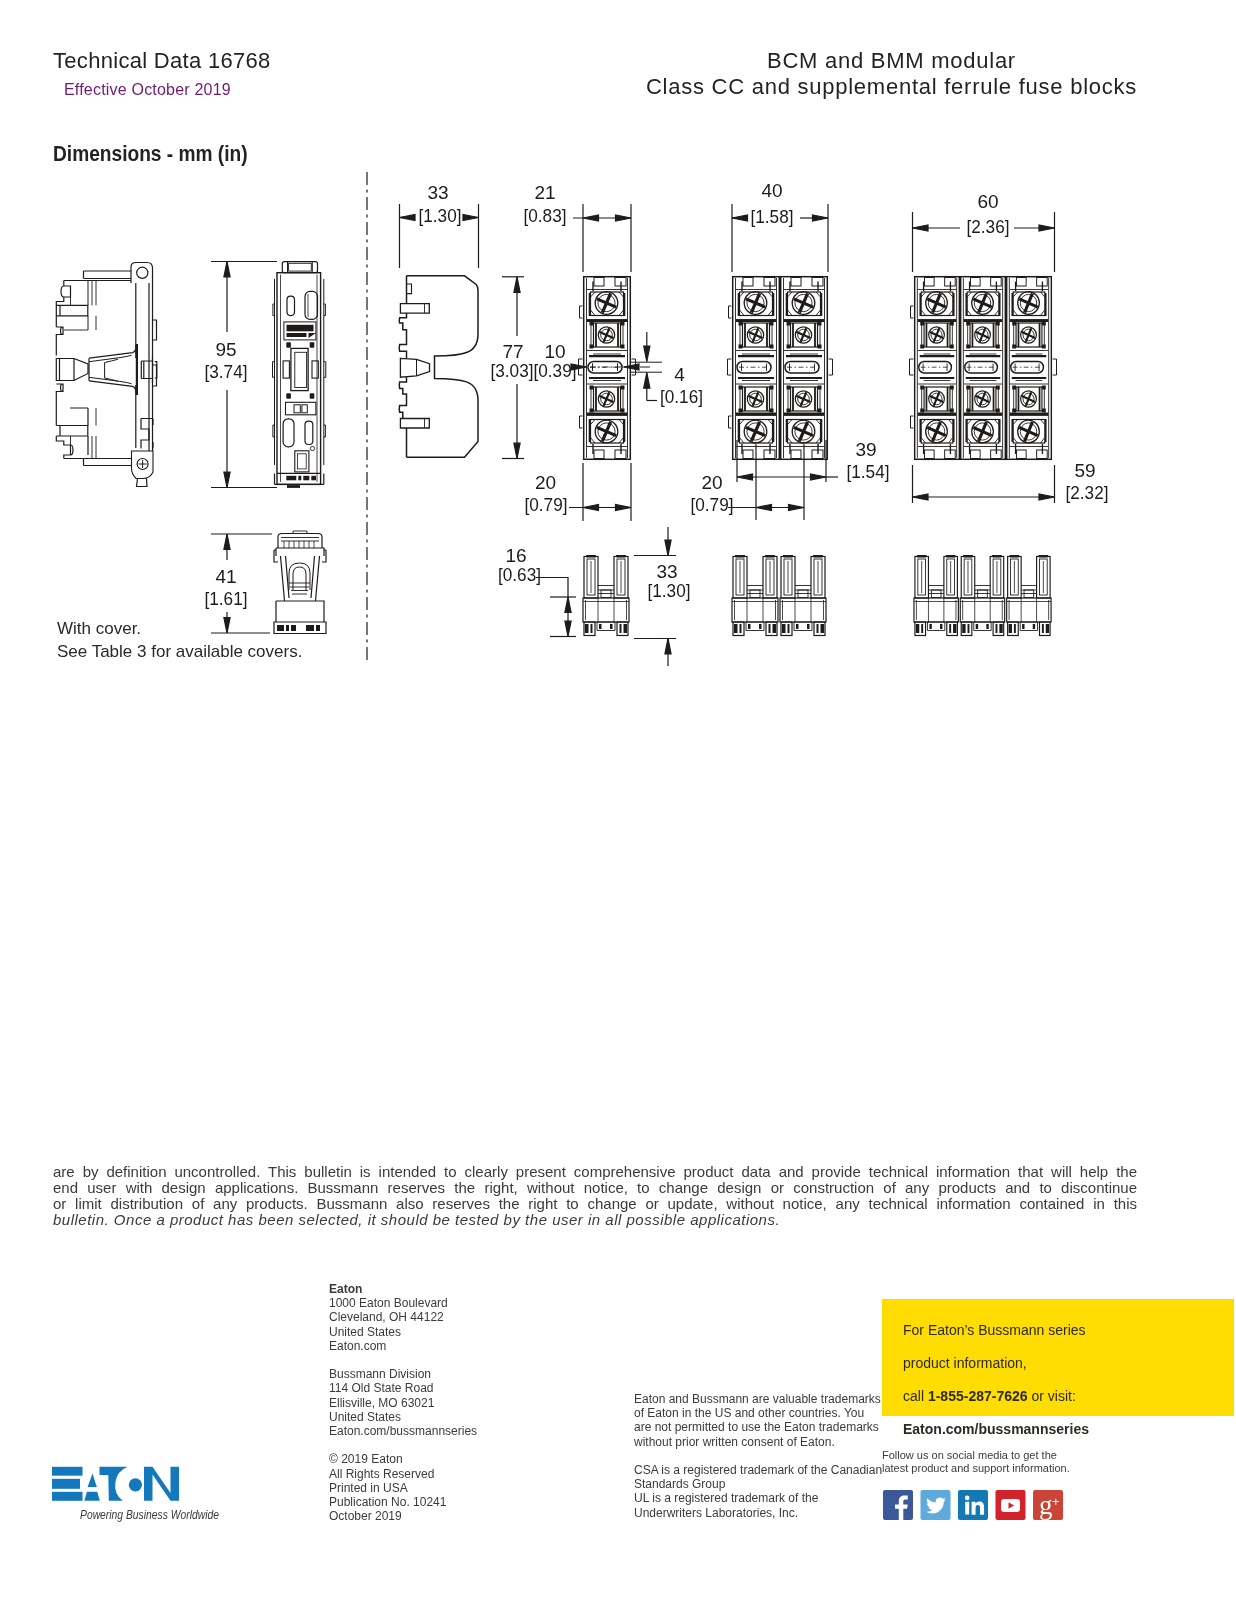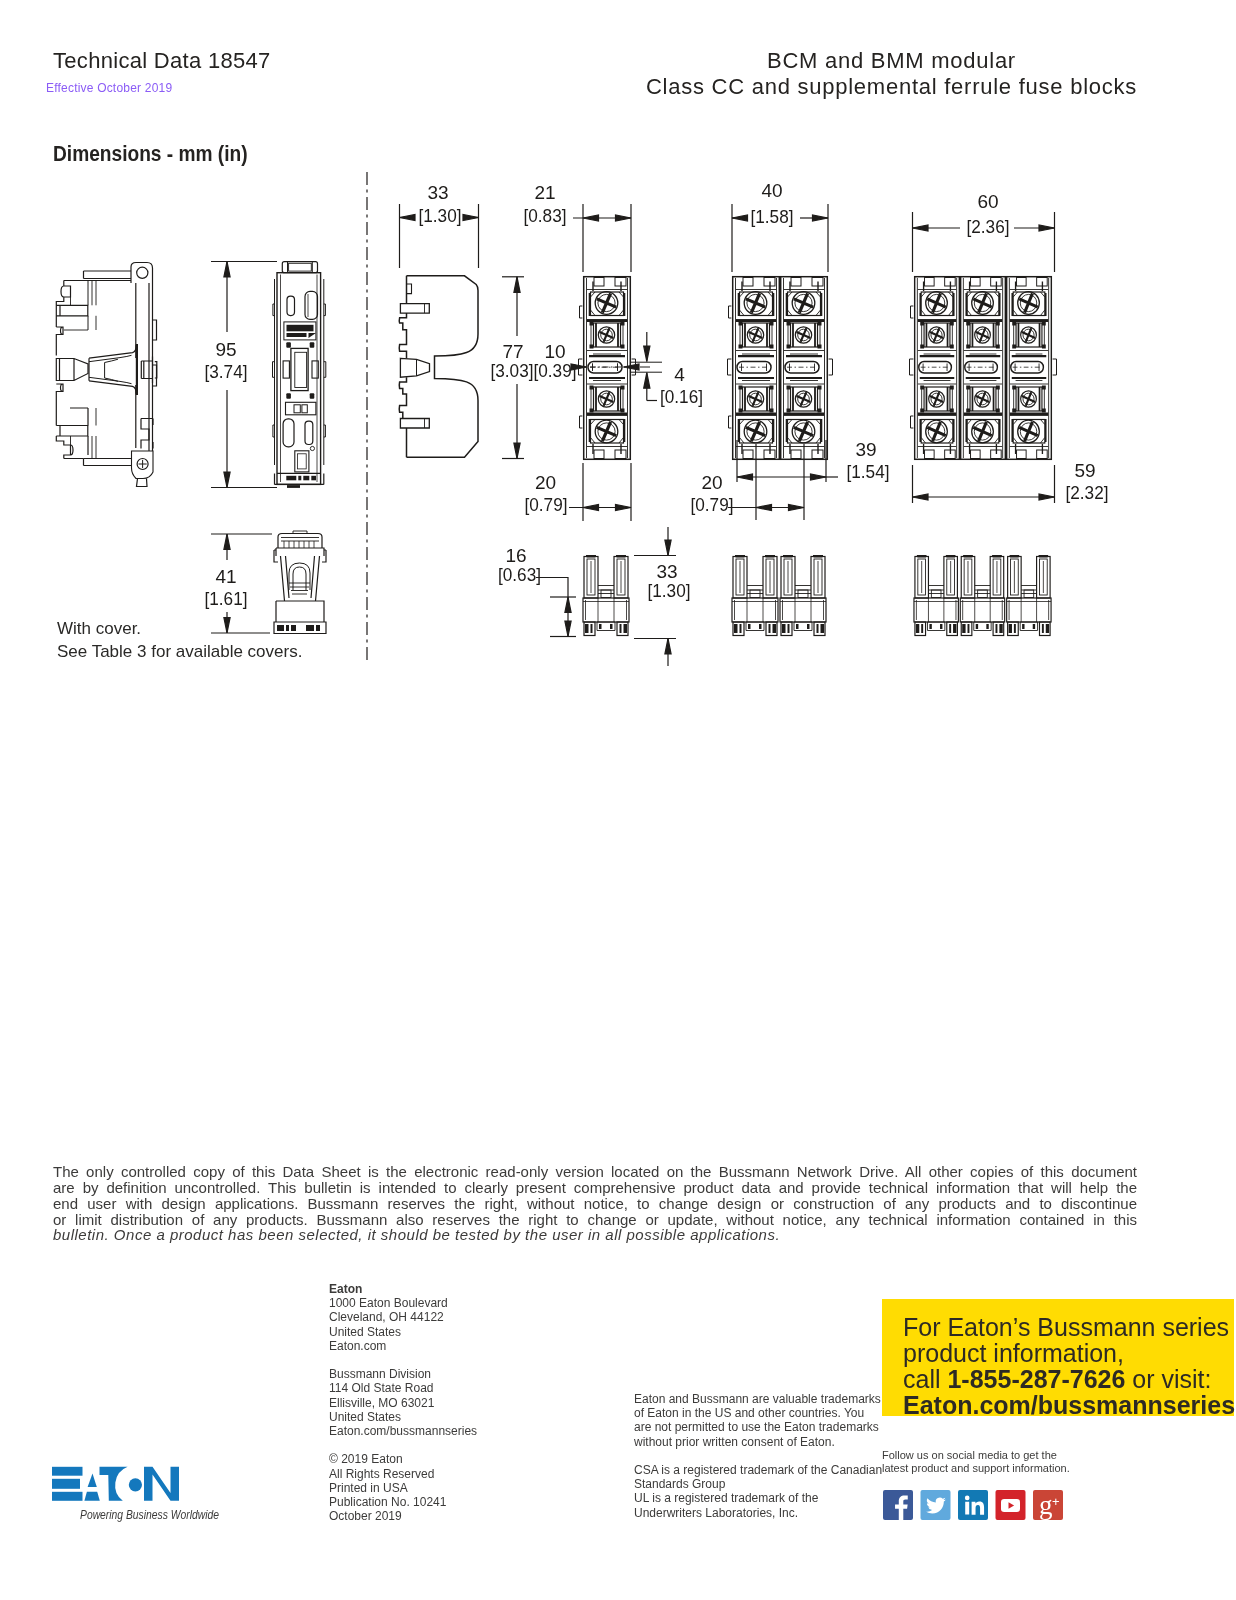--- a/index.html
+++ b/index.html
@@ -1,34 +1,34 @@
 <!DOCTYPE html>
 <html><head>
 <meta charset="utf-8">
 <style>
   html,body{margin:0;padding:0;}
   body{width:1236px;height:1600px;position:relative;background:#fff;
        font-family:"Liberation Sans",sans-serif;color:#2e2d2c;}
   .abs{position:absolute;}
   .hdr1{left:53px;top:48px;font-size:22px;letter-spacing:0.3px;color:#252321;}
-  .hdr2{left:46px;top:80.5px;font-size:12px;letter-spacing:0.2px;color:#8b5cf6;}
+  .hdr2{left:64px;top:80.5px;font-size:16px;letter-spacing:0.2px;color:#701a75;}
   .hdrR{right:99px;top:48px;font-size:22px;letter-spacing:0.75px;text-align:center;line-height:26px;color:#252321;}
   .dimh{left:53px;top:141px;font-size:22px;font-weight:bold;color:#252321;transform:scaleX(0.87);transform-origin:0 0;}
   .para{left:53px;top:1164px;width:1084px;font-size:15px;line-height:15.85px;color:#3c3b3a;}
   .para div{text-align:justify;text-align-last:justify;}
   .para div.last{text-align-last:left;letter-spacing:0.5px;font-style:italic;}
   .ftcol{font-size:12px;line-height:14.2px;color:#3c3b3a;}
   .ylw{left:882px;top:1299px;width:352px;height:117px;background:#ffdc02;}
-  .ylwtxt{left:903px;top:1314px;font-size:25px;line-height:26px;color:#2d2a24;}
+  .ylwtxt{left:903px;top:1314px;font-size:14px;line-height:33px;color:#2d2a24;}
   .follow{left:882px;top:1448.5px;font-size:11px;line-height:13px;color:#3c3b3a;}
 </style>
 </head>
 <body>
 
-<div class="abs hdr1">Technical Data 18547</div>
+<div class="abs hdr1">Technical Data 16768</div>
 <div class="abs hdr2">Effective October 2019</div>
 <div class="abs hdrR">BCM and BMM modular<br>Class CC and supplemental ferrule fuse blocks</div>
 <div class="abs dimh">Dimensions - mm (in)</div>
 
 <svg class="abs" style="left:0;top:0" width="1236" height="720" viewBox="0 0 1236 720">
 <defs>
   <path id="ar" d="M0 0 L15.5 3.1 L15.5 -3.1 Z" fill="#1e1c1a"></path>
 
   <g id="pole" stroke="#1e1c1a" fill="none" stroke-width="1.2">
     <rect x="0.7" y="0.7" width="46.6" height="182.6" stroke-width="1.5"></rect>
@@ -476,21 +476,20 @@
   <text x="667" y="578">33</text>
   <text x="669" y="597" textLength="43" lengthAdjust="spacingAndGlyphs">[1.30]</text>
 </g>
 <g font-family="Liberation Sans, sans-serif" font-size="17px" fill="#2a2927">
   <text x="57" y="634">With cover.</text>
   <text x="57" y="657">See Table 3 for available covers.</text>
 </g>
 </svg>
 
 <div class="abs para">
-  <div>The only controlled copy of this Data Sheet is the electronic read-only version located on the Bussmann Network Drive. All other copies of this document</div>
   <div>are by definition uncontrolled. This bulletin is intended to clearly present comprehensive product data and provide technical information that will help the</div>
   <div>end user with design applications. Bussmann reserves the right, without notice, to change design or construction of any products and to discontinue</div>
   <div>or limit distribution of any products. Bussmann also reserves the right to change or update, without notice, any technical information contained in this</div>
   <div class="last">bulletin. Once a product has been selected, it should be tested by the user in all possible applications.</div>
 </div>
 
 <div class="abs ftcol" style="left:329px;top:1282px;">
   <b>Eaton</b><br>1000 Eaton Boulevard<br>Cleveland, OH 44122<br>United States<br>Eaton.com<br><br>
   Bussmann Division<br>114 Old State Road<br>Ellisville, MO 63021<br>United States<br>Eaton.com/bussmannseries<br><br>
   © 2019 Eaton<br>All Rights Reserved<br>Printed in USA<br>Publication No. 10241<br>October 2019

